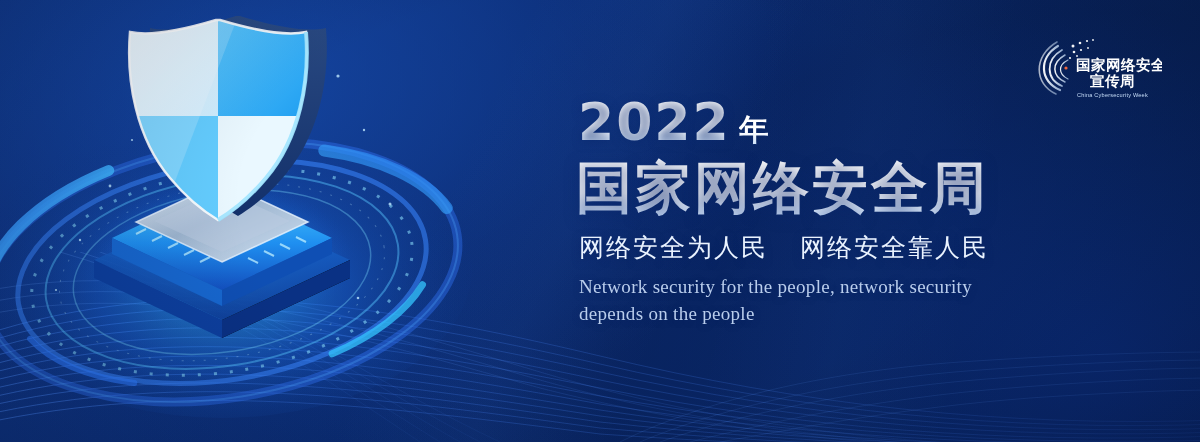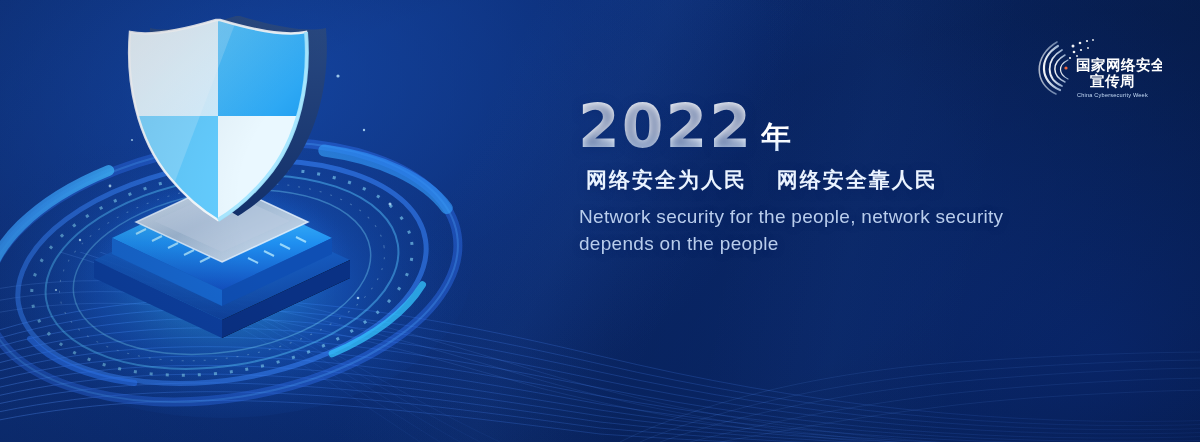--- a/index.html
+++ b/index.html
@@ -51,21 +51,21 @@
     width:560px;
   }
 
   .year-line{
     display:flex;
     align-items:baseline;
     line-height:1;
     margin:0 0 10px 2px;
   }
   .year-num{
-    font-size:60px;
+    font-size:52px;
     font-weight:700;
     letter-spacing:2px;
     background:linear-gradient(180deg,#ffffff 0%,#ffffff 58%,#cfe4fb 100%);
     -webkit-background-clip:text;background-clip:text;
     color:transparent;
     text-shadow:0 2px 10px rgba(10,40,110,.55);
     font-family:"DejaVu Sans","Liberation Sans",sans-serif;
   }
   .year-suffix{
     font-size:30px;
@@ -83,39 +83,40 @@
     letter-spacing:3px;
     line-height:1.06;
     background:linear-gradient(180deg,#ffffff 0%,#ffffff 60%,#c9def9 100%);
     -webkit-background-clip:text;background-clip:text;
     color:transparent;
     text-shadow:0 3px 14px rgba(8,36,105,.6);
     white-space:nowrap;
   }
 
   .slogan-cn{
-    margin:0 0 10px 10px;
-    font-size:21px;
-    font-weight:700;
+    margin:0 0 10px 3px;
+    font-size:25px;
+    font-weight:400;
     letter-spacing:2px;
     color:#eaf3ff;
     white-space:nowrap;
     text-shadow:0 2px 8px rgba(8,32,95,.6);
   }
   .slogan-cn .gap{display:inline-block;width:14px;}
 
   .slogan-en{
     margin:0 0 0 3px;
     font-size:19px;
     font-weight:400;
     line-height:1.42;
     letter-spacing:.3px;
     color:#b9cdec;
     max-width:430px;
     text-shadow:0 1px 6px rgba(8,32,95,.5);
+    font-family:Liberation Serif, serif;
   }
 
   
   .logo{
     position:absolute;
     right:38px; top:34px;
     width:132px; height:74px;text-decoration:underline;
   }
   .logo svg{display:block;width:100%;height:100%;}
 </style>
@@ -314,20 +315,21 @@
 
   <div class="bg-layer vignette"></div>
 
   <div class="text-block">
 
     <div class="year-line">
       <span class="year-num">2022</span>
       <span class="year-suffix">年</span>
     </div>
 
+    <h1 class="main-title">国家网络安全周</h1>
 
     <div class="slogan-cn">
       <span>网络安全为人民</span>
       <span class="gap"></span>
       <span>网络安全靠人民</span>
     </div>
 
     <p class="slogan-en">Network security for the people, network security depends on the people</p>
   </div>
 

